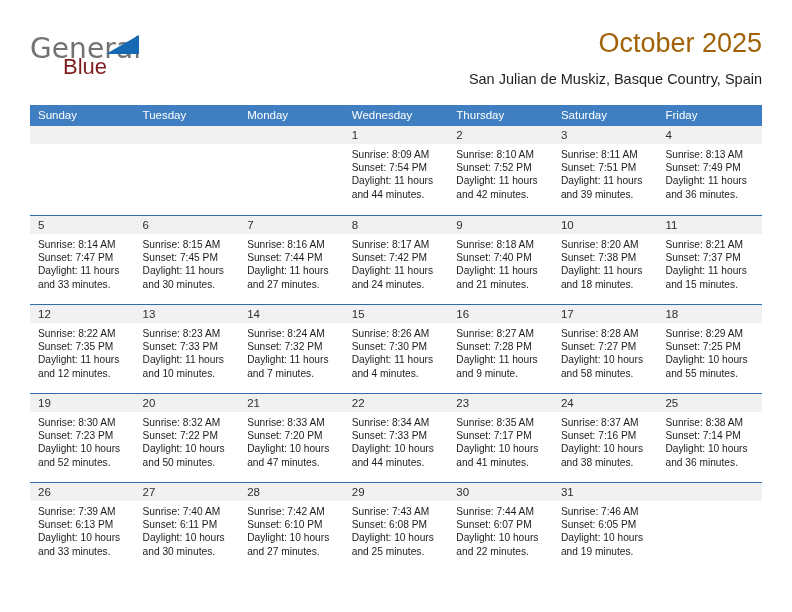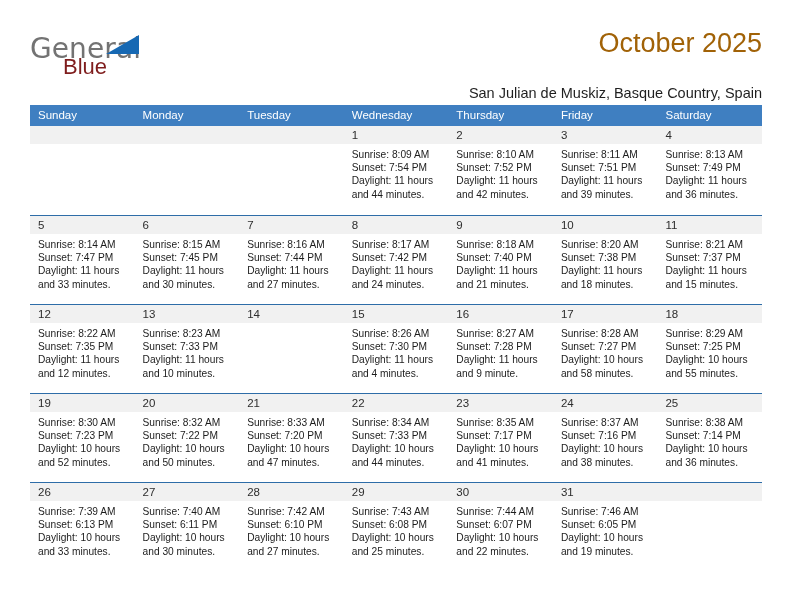--- a/index.html
+++ b/index.html
@@ -74,21 +74,21 @@
   .month-title {
     font-size: 27px;
     color: #a16207;
     line-height: 34px;
     white-space: nowrap;
   }
   .location {
     font-size: 14.5px;
     color: #1f1f1f;
     line-height: 22px;
-    margin-top: 22px;
+    margin-top: 8px;
     white-space: nowrap;
   }
 
   
   .calendar {
     position: absolute;
     left: 30px;
     top: 105px;
     width: 732px;
   }
@@ -164,26 +164,26 @@
     <div class="title-block">
       <div class="month-title">October 2025</div>
       <div class="location">San Julian de Muskiz, Basque Country, Spain</div>
     </div>
 
   </div>
 
   <div class="calendar">
     <div class="weekdays">
       <div class="weekday">Sunday</div>
+      <div class="weekday">Tuesday</div>
       <div class="weekday">Monday</div>
-      <div class="weekday">Tuesday</div>
       <div class="weekday">Wednesday</div>
       <div class="weekday">Thursday</div>
+      <div class="weekday">Saturday</div>
       <div class="weekday">Friday</div>
-      <div class="weekday">Saturday</div>
     </div>
 
     <div id="weeks-container">
         <div class="week">
           <div class="daycell empty">
             <div class="numband"></div>
           </div>
           <div class="daycell empty">
             <div class="numband"></div>
           </div>
@@ -293,20 +293,25 @@
           <div class="daycell">
             <div class="numband">13</div>
             <div class="info">
               <div>Sunrise: 8:23 AM</div>
               <div>Sunset: 7:33 PM</div>
               <div class="daylight">Daylight: 11 hours and 10 minutes.</div>
             </div>
           </div>
           <div class="daycell">
             <div class="numband">14</div>
+            <div class="info">
+              <div>Sunrise: 8:24 AM</div>
+              <div>Sunset: 7:32 PM</div>
+              <div class="daylight">Daylight: 11 hours and 7 minutes.</div>
+            </div>
           </div>
           <div class="daycell">
             <div class="numband">15</div>
             <div class="info">
               <div>Sunrise: 8:26 AM</div>
               <div>Sunset: 7:30 PM</div>
               <div class="daylight">Daylight: 11 hours and 4 minutes.</div>
             </div>
           </div>
           <div class="daycell">

